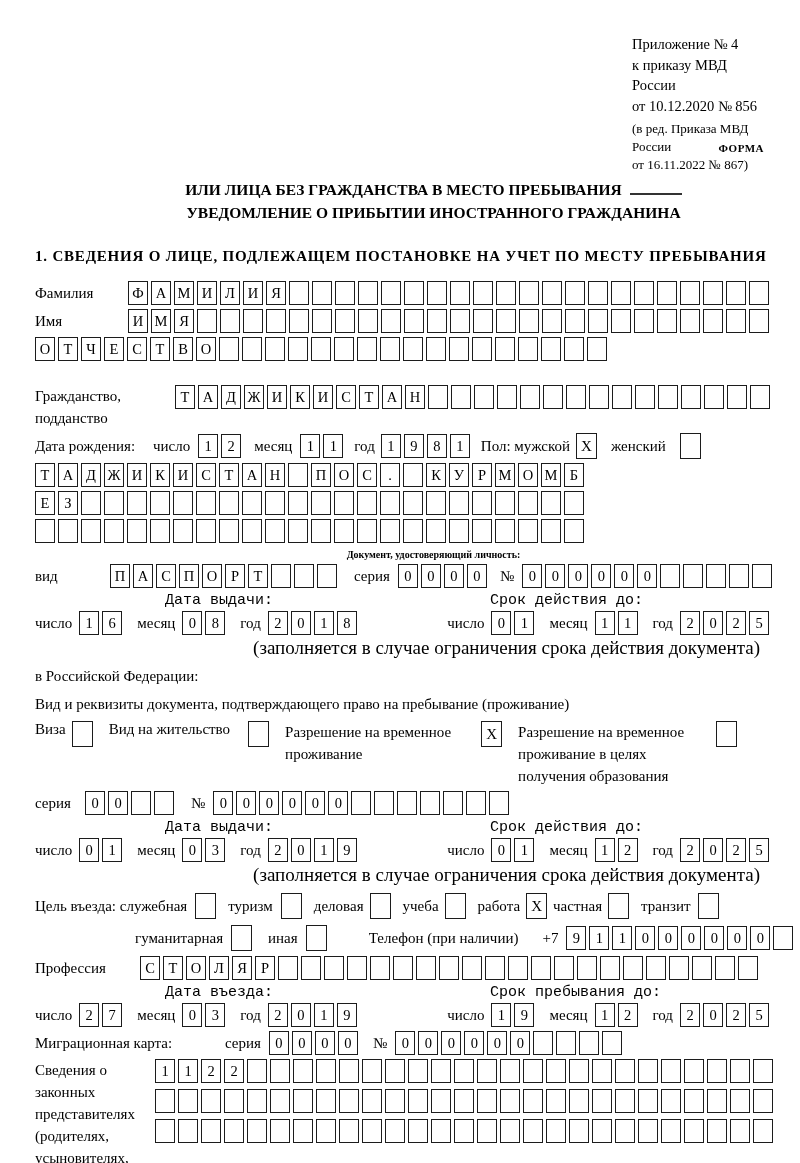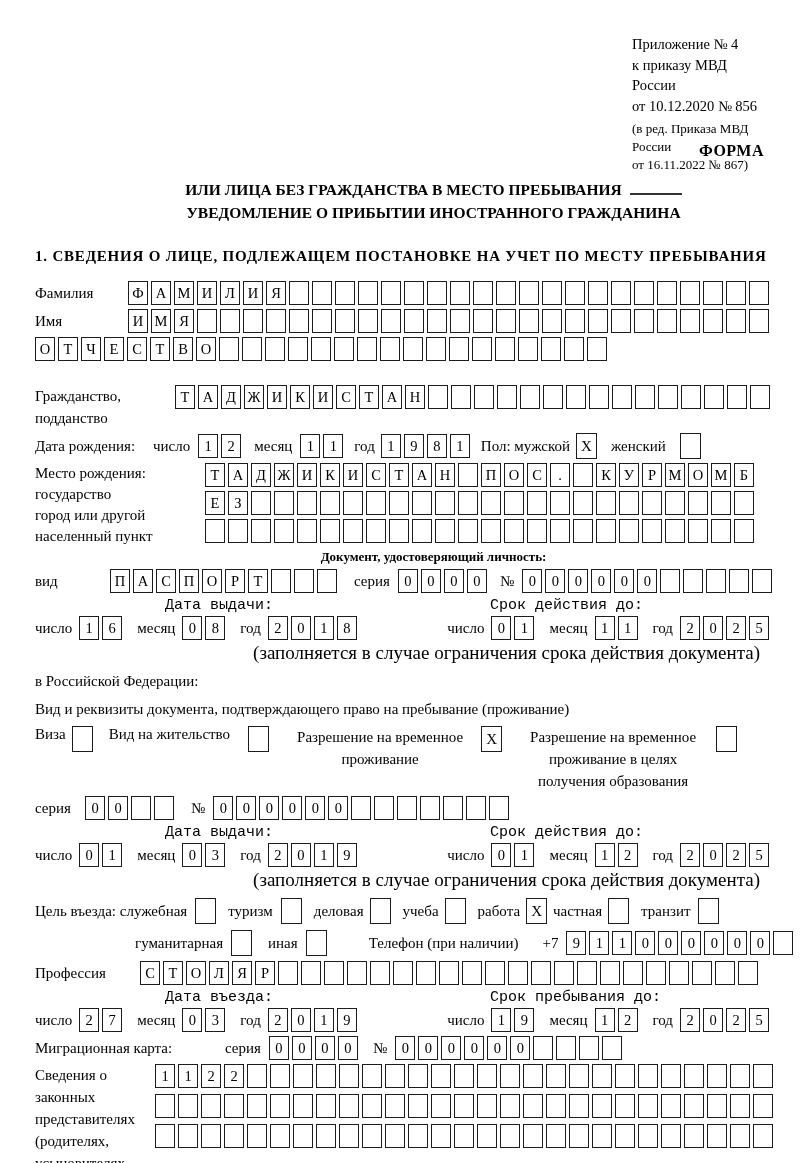--- a/index.html
+++ b/index.html
@@ -2,48 +2,48 @@
 <html><head>
 <meta charset="utf-8">
 <style>
   html,body{margin:0;padding:0;background:#fff;}
   body{width:800px;height:1163px;overflow:hidden;font-family:"Liberation Serif",serif;color:#000;font-size:15px;}
   .page{padding:28px 28px 0 35px;position:relative;}
   
   .hdr-area{position:relative;height:138px;}
   .hdr-ref{position:absolute;left:597px;top:6px;font-size:14.5px;line-height:20.5px;}
   .hdr-amend{font-size:13px;line-height:18px;margin-top:4px;}
-  .hdr-forma{position:absolute;right:8px;top:114px;font-weight:bold;font-size:16px;letter-spacing:.5px;}
+  .hdr-forma{position:absolute;right:8px;top:114px;font-weight:bold;font-size:11px;letter-spacing:.5px;}
   
   .title{margin:12px 0 0 60px;text-align:center;font-weight:bold;font-size:15.5px;line-height:23px;}
   .blank-line{display:inline-block;width:52px;border-bottom:2px solid #333;margin-left:8px;height:14px;}
   .sec-heading{margin-top:24px;font-weight:bold;font-size:15px;letter-spacing:.8px;white-space:nowrap;}
   
   .rows{margin-top:16px;}
   .row{display:flex;align-items:center;min-height:24px;margin-bottom:4px;}
   .row.top{align-items:flex-start;}
   .cellrow{display:flex;flex-wrap:nowrap;}
   .cell{box-sizing:border-box;flex:none;display:inline-flex;align-items:center;justify-content:center;
         width:20px;height:24px;border:1.8px solid #1c1c1c;margin-right:3px;font-size:14.5px;}
   .cb{box-sizing:border-box;flex:none;display:inline-flex;align-items:center;justify-content:center;
       width:21px;height:26px;border:1.8px solid #1c1c1c;font-size:15px;}
   .lbl{flex:none;}
   .lblcol{flex:none;line-height:22px;}
   .stack{display:flex;flex-direction:column;gap:4px;}
-  .doc-heading{text-align:center;font-weight:bold;font-size:13px;margin:2px 0 4px 60px;}
+  .doc-heading{text-align:center;font-weight:bold;font-size:10px;margin:2px 0 4px 60px;}
   .datelabels{display:flex;font-size:15px;margin-bottom:2px;font-family:Liberation Mono, monospace;}
   .dl1{margin-left:130px;width:325px;}
   .dg{display:flex;align-items:center;}
   .dg-left{width:455px;}
   .dg .lbl{margin-right:7px;}
   .dg .cellrow{margin-right:12px;}
   .dg .cellrow:last-child{margin-right:0;}
   .note-right{text-align:right;padding-right:12px;font-size:19px;margin:-2px 0 6px 0;}
   .plain{margin-bottom:6px;line-height:22px;}
-  .ctr{text-align:center;line-height:22px;}
+  .ctr{line-height:22px;}
   .ml6{margin-left:6px;}.ml8{margin-left:8px;}.ml10{margin-left:10px;}.ml12{margin-left:12px;}
   .ml14{margin-left:14px;}.ml16{margin-left:16px;}.mr6{margin-right:6px;}.mr8{margin-right:8px;}
 </style>
 </head>
 <body>
 
 <div class="page">
 
   <div class="hdr-area">
     <div class="hdr-ref">
@@ -219,26 +219,20 @@
           <span class="cell">8</span>
           <span class="cell">1</span>
         </span>
       <span class="lbl ml8 mr6">Пол: мужской</span>
       <span class="cb">X</span>
       <span class="lbl ml14 mr8">женский</span>
       <span class="cb ml6"></span>
     </div>
 
     <div class="row top" style="min-height:84px;margin-bottom:2px">
-      <span class="lblcol" style="width:170px;line-height:21px">
-        <span>Место рождения:</span><br>
-        <span>государство</span><br>
-        <span>город или другой</span><br>
-        <span>населенный пункт</span>
-      </span>
       <span class="stack">
         <span class="cellrow">
             <span class="cell">Т</span>
             <span class="cell">А</span>
             <span class="cell">Д</span>
             <span class="cell">Ж</span>
             <span class="cell">И</span>
             <span class="cell">К</span>
             <span class="cell">И</span>
             <span class="cell">С</span>

